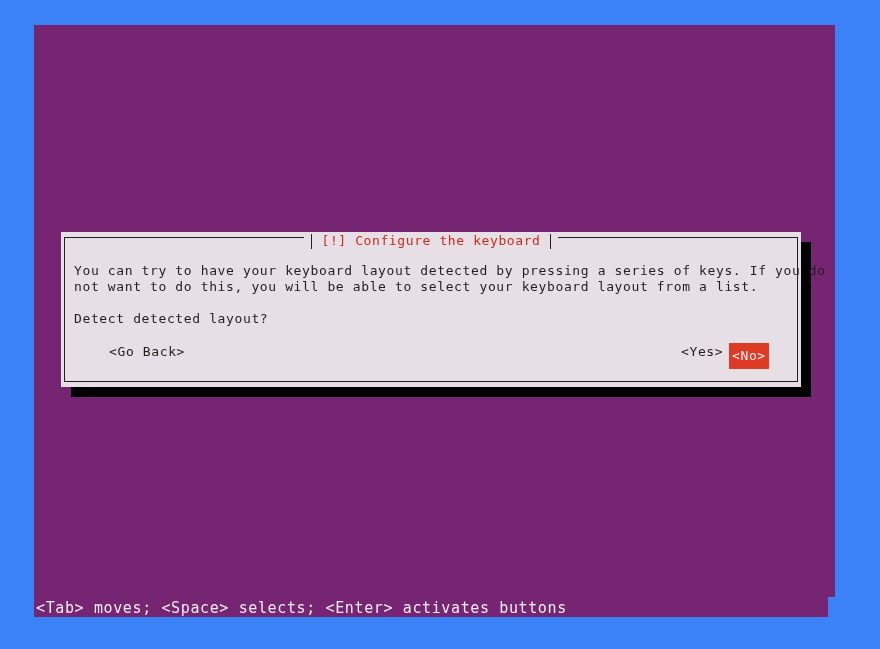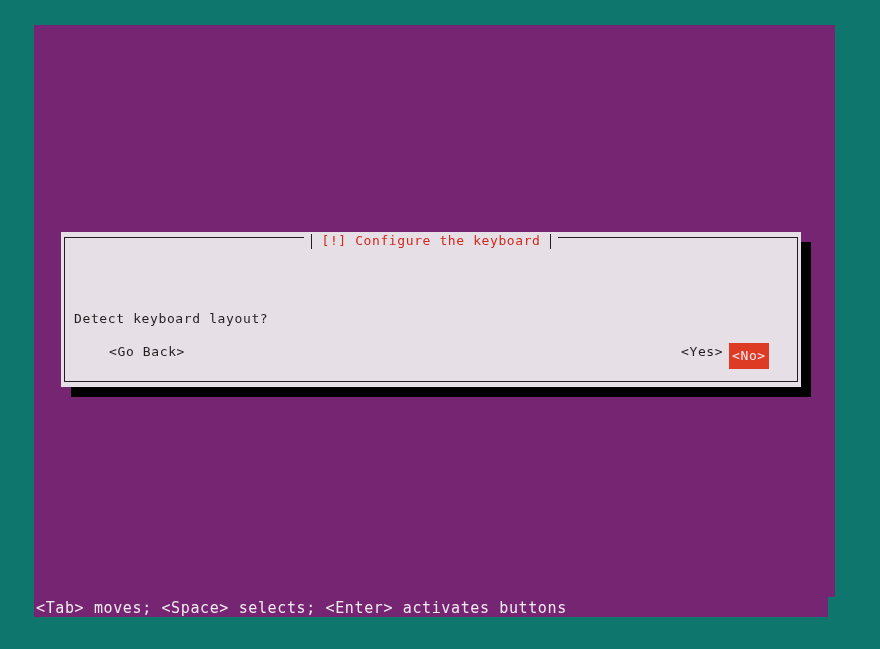--- a/index.html
+++ b/index.html
@@ -11,21 +11,21 @@
     width: 880px;
     height: 649px;
     overflow: hidden;
     font-family: "DejaVu Sans Mono", "Liberation Mono", monospace;
   }
 
   #screen {
     position: relative;
     width: 880px;
     height: 649px;
-    background: #0f766e;
+    background: #3b82f6;
   }
 
   
   .bg-main {
     position: absolute;
     left: 34px;
     top: 25px;
     width: 801px;
     height: 572px;
     background: #762572;
@@ -184,22 +184,24 @@
     <div class="dialog-frame"></div>
 
     <div class="title-wrap">
       <div class="title-bar">
         <span class="title-sep"></span>
         <span class="title-text">[!] Configure the keyboard</span>
         <span class="title-sep"></span>
       </div>
     </div>
 
-
-    <div class="question">Detect keyboard layout?</div>
+    <div class="body-text">You can try to have your keyboard layout detected by pressing a series of keys. If you do
+not want to do this, you will be able to select your keyboard layout from a list.</div>
+
+    <div class="question">Detect detected layout?</div>
 
     <div class="btn-row">
       <button class="btn btn-goback">&lt;Go Back&gt;</button>
       <button class="btn btn-yes">&lt;Yes&gt;</button>
       <button class="btn btn-no">&lt;No&gt;</button>
     </div>
   </div>
 
   <div class="helpline">&lt;Tab&gt; moves; &lt;Space&gt; selects; &lt;Enter&gt; activates buttons</div>
 

